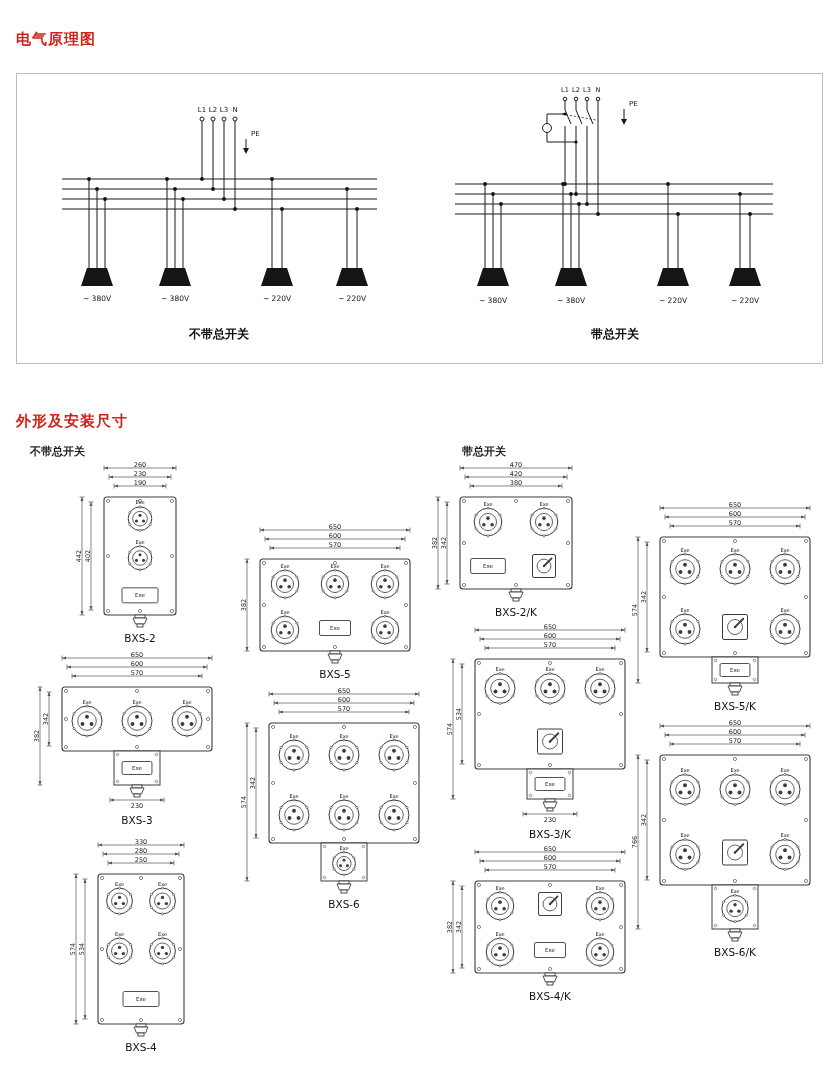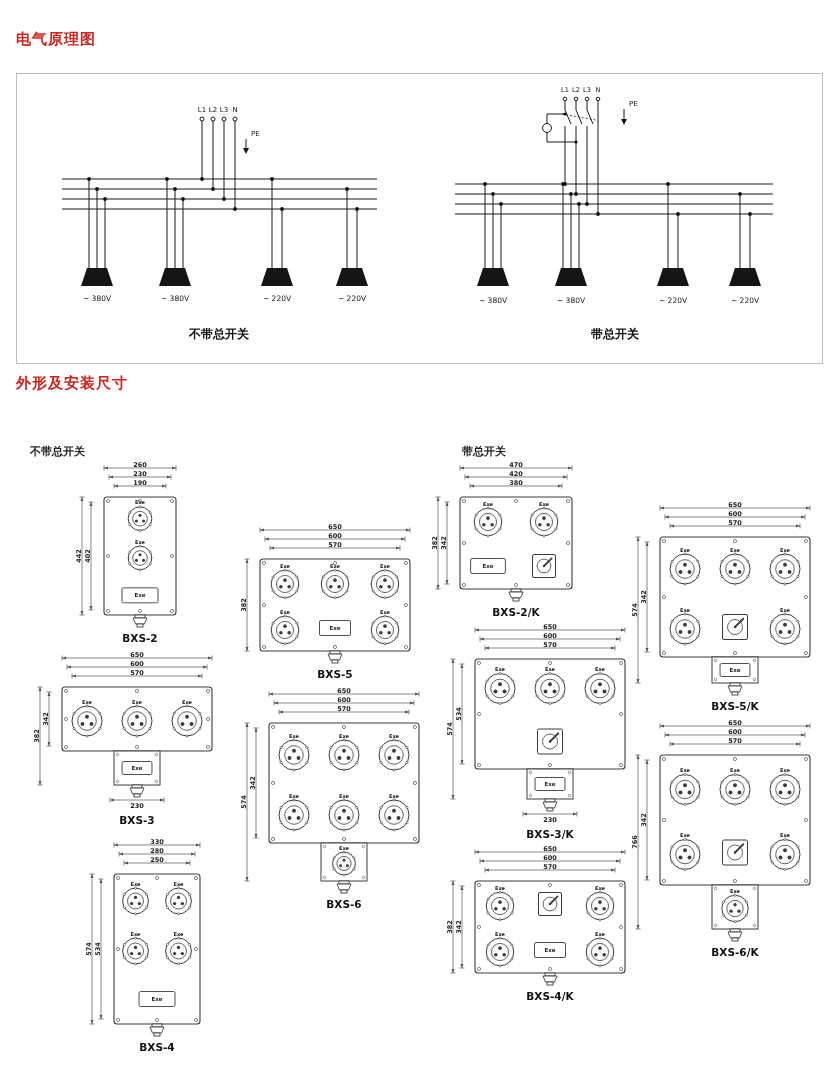--- a/index.html
+++ b/index.html
@@ -11,21 +11,21 @@
   .sec-title {
     position:absolute; left:16px; color:var(--heading-red,#d0241c);
     font-size:15px; font-weight:bold; letter-spacing:1px;
   }
   .frame {
     position:absolute; left:16px; top:73px; width:807px; height:291px;
     border:1px solid #bcbcbc; background:#fff;
   }
   .schematic { position:absolute; }
   .group-label { position:absolute; font-size:11px; font-weight:bold; color:#1d1d1d; }
-  figure.drawing { position:absolute; margin:0;font-weight:bold; }
+  figure.drawing { position:absolute; margin:0; }
   svg text { font-family:"DejaVu Sans","Liberation Sans",sans-serif; }
   .t65 { font-size:6.5px; fill:#111; }
   .t7  { font-size:7px;   fill:#111; }
   .t75 { font-size:7.5px; fill:#111; }
   .cap { font-size:12px; font-weight:bold; fill:#111; }
 </style>
 </head>
 <body>
 
 <div class="page">
@@ -178,21 +178,21 @@
         <path d="M310 192 h20 l6 18 h-32 z"></path>
       </g>
       <text class="t75" x="68" y="227" text-anchor="middle">~ 380V</text>
       <text class="t75" x="146" y="227" text-anchor="middle">~ 380V</text>
       <text class="t75" x="248" y="227" text-anchor="middle">~ 220V</text>
       <text class="t75" x="320" y="227" text-anchor="middle">~ 220V</text>
       <text class="cap" x="190" y="262" text-anchor="middle">带总开关</text>
     </svg>
   </div>
 
-  <h2 class="sec-title" style="top:374px">外形及安装尺寸</h2>
+  <h2 class="sec-title" style="top:412px">外形及安装尺寸</h2>
 
   <div class="group-label" style="left:30px;top:444px">不带总开关</div>
 
   <div class="group-label" style="left:462px;top:444px">带总开关</div>
 
 <figure class="drawing" style="left: 72px; top: 458px;"><svg viewBox="0 0 110 188" width="110" height="188">
         <line x1="32" y1="10" x2="104" y2="10" stroke="#555" stroke-width="0.7"></line>
         <line x1="32" y1="7.5" x2="32" y2="12.5" stroke="#555" stroke-width="0.7"></line>
         <line x1="104" y1="7.5" x2="104" y2="12.5" stroke="#555" stroke-width="0.7"></line>
         <path d="M32 10 l4 -1.5 v3 z" fill="#555"></path>
@@ -584,21 +584,21 @@
         <circle cx="107" cy="190.9" r="1.1" fill="#fff" stroke="#3c3c3c" stroke-width="0.6"></circle>
         <circle cx="97.1273103968574" cy="185.2" r="1.1" fill="#fff" stroke="#3c3c3c" stroke-width="0.6"></circle>
         <circle cx="97.1273103968574" cy="173.8" r="1.1" fill="#fff" stroke="#3c3c3c" stroke-width="0.6"></circle>
         <circle cx="107" cy="168.1" r="1.1" fill="#fff" stroke="#3c3c3c" stroke-width="0.6"></circle>
         <circle cx="116.8726896031426" cy="173.79999999999998" r="1.1" fill="#fff" stroke="#3c3c3c" stroke-width="0.6"></circle>
         <rect x="102" y="197" width="10" height="3" fill="#fff" stroke="#3c3c3c" stroke-width="0.9"></rect>
         <path d="M100 200 h14 l-2.5 6 h-9 z" fill="#fff" stroke="#3c3c3c" stroke-width="0.9"></path>
         <rect x="104" y="206" width="6" height="3" fill="#fff" stroke="#3c3c3c" stroke-width="0.9"></rect>
         <text x="107" y="224" font-size="10.5" text-anchor="middle" fill="#111">BXS-6</text>
       </svg></figure>
-    <figure class="drawing" style="left: 82px; top: 835px;"><svg viewBox="0 0 124 220" width="124" height="220">
+    <figure class="drawing" style="left: 66px; top: 835px;"><svg viewBox="0 0 124 220" width="124" height="220">
         <line x1="32" y1="10" x2="118" y2="10" stroke="#555" stroke-width="0.7"></line>
         <line x1="32" y1="7.5" x2="32" y2="12.5" stroke="#555" stroke-width="0.7"></line>
         <line x1="118" y1="7.5" x2="118" y2="12.5" stroke="#555" stroke-width="0.7"></line>
         <path d="M32 10 l4 -1.5 v3 z" fill="#555"></path>
         <path d="M118 10 l-4 -1.5 v3 z" fill="#555"></path>
         <text x="75" y="8.5" font-size="6.5" text-anchor="middle" fill="#222">330</text>
         <line x1="37" y1="19" x2="113" y2="19" stroke="#555" stroke-width="0.7"></line>
         <line x1="37" y1="16.5" x2="37" y2="21.5" stroke="#555" stroke-width="0.7"></line>
         <line x1="113" y1="16.5" x2="113" y2="21.5" stroke="#555" stroke-width="0.7"></line>
         <path d="M37 19 l4 -1.5 v3 z" fill="#555"></path>

